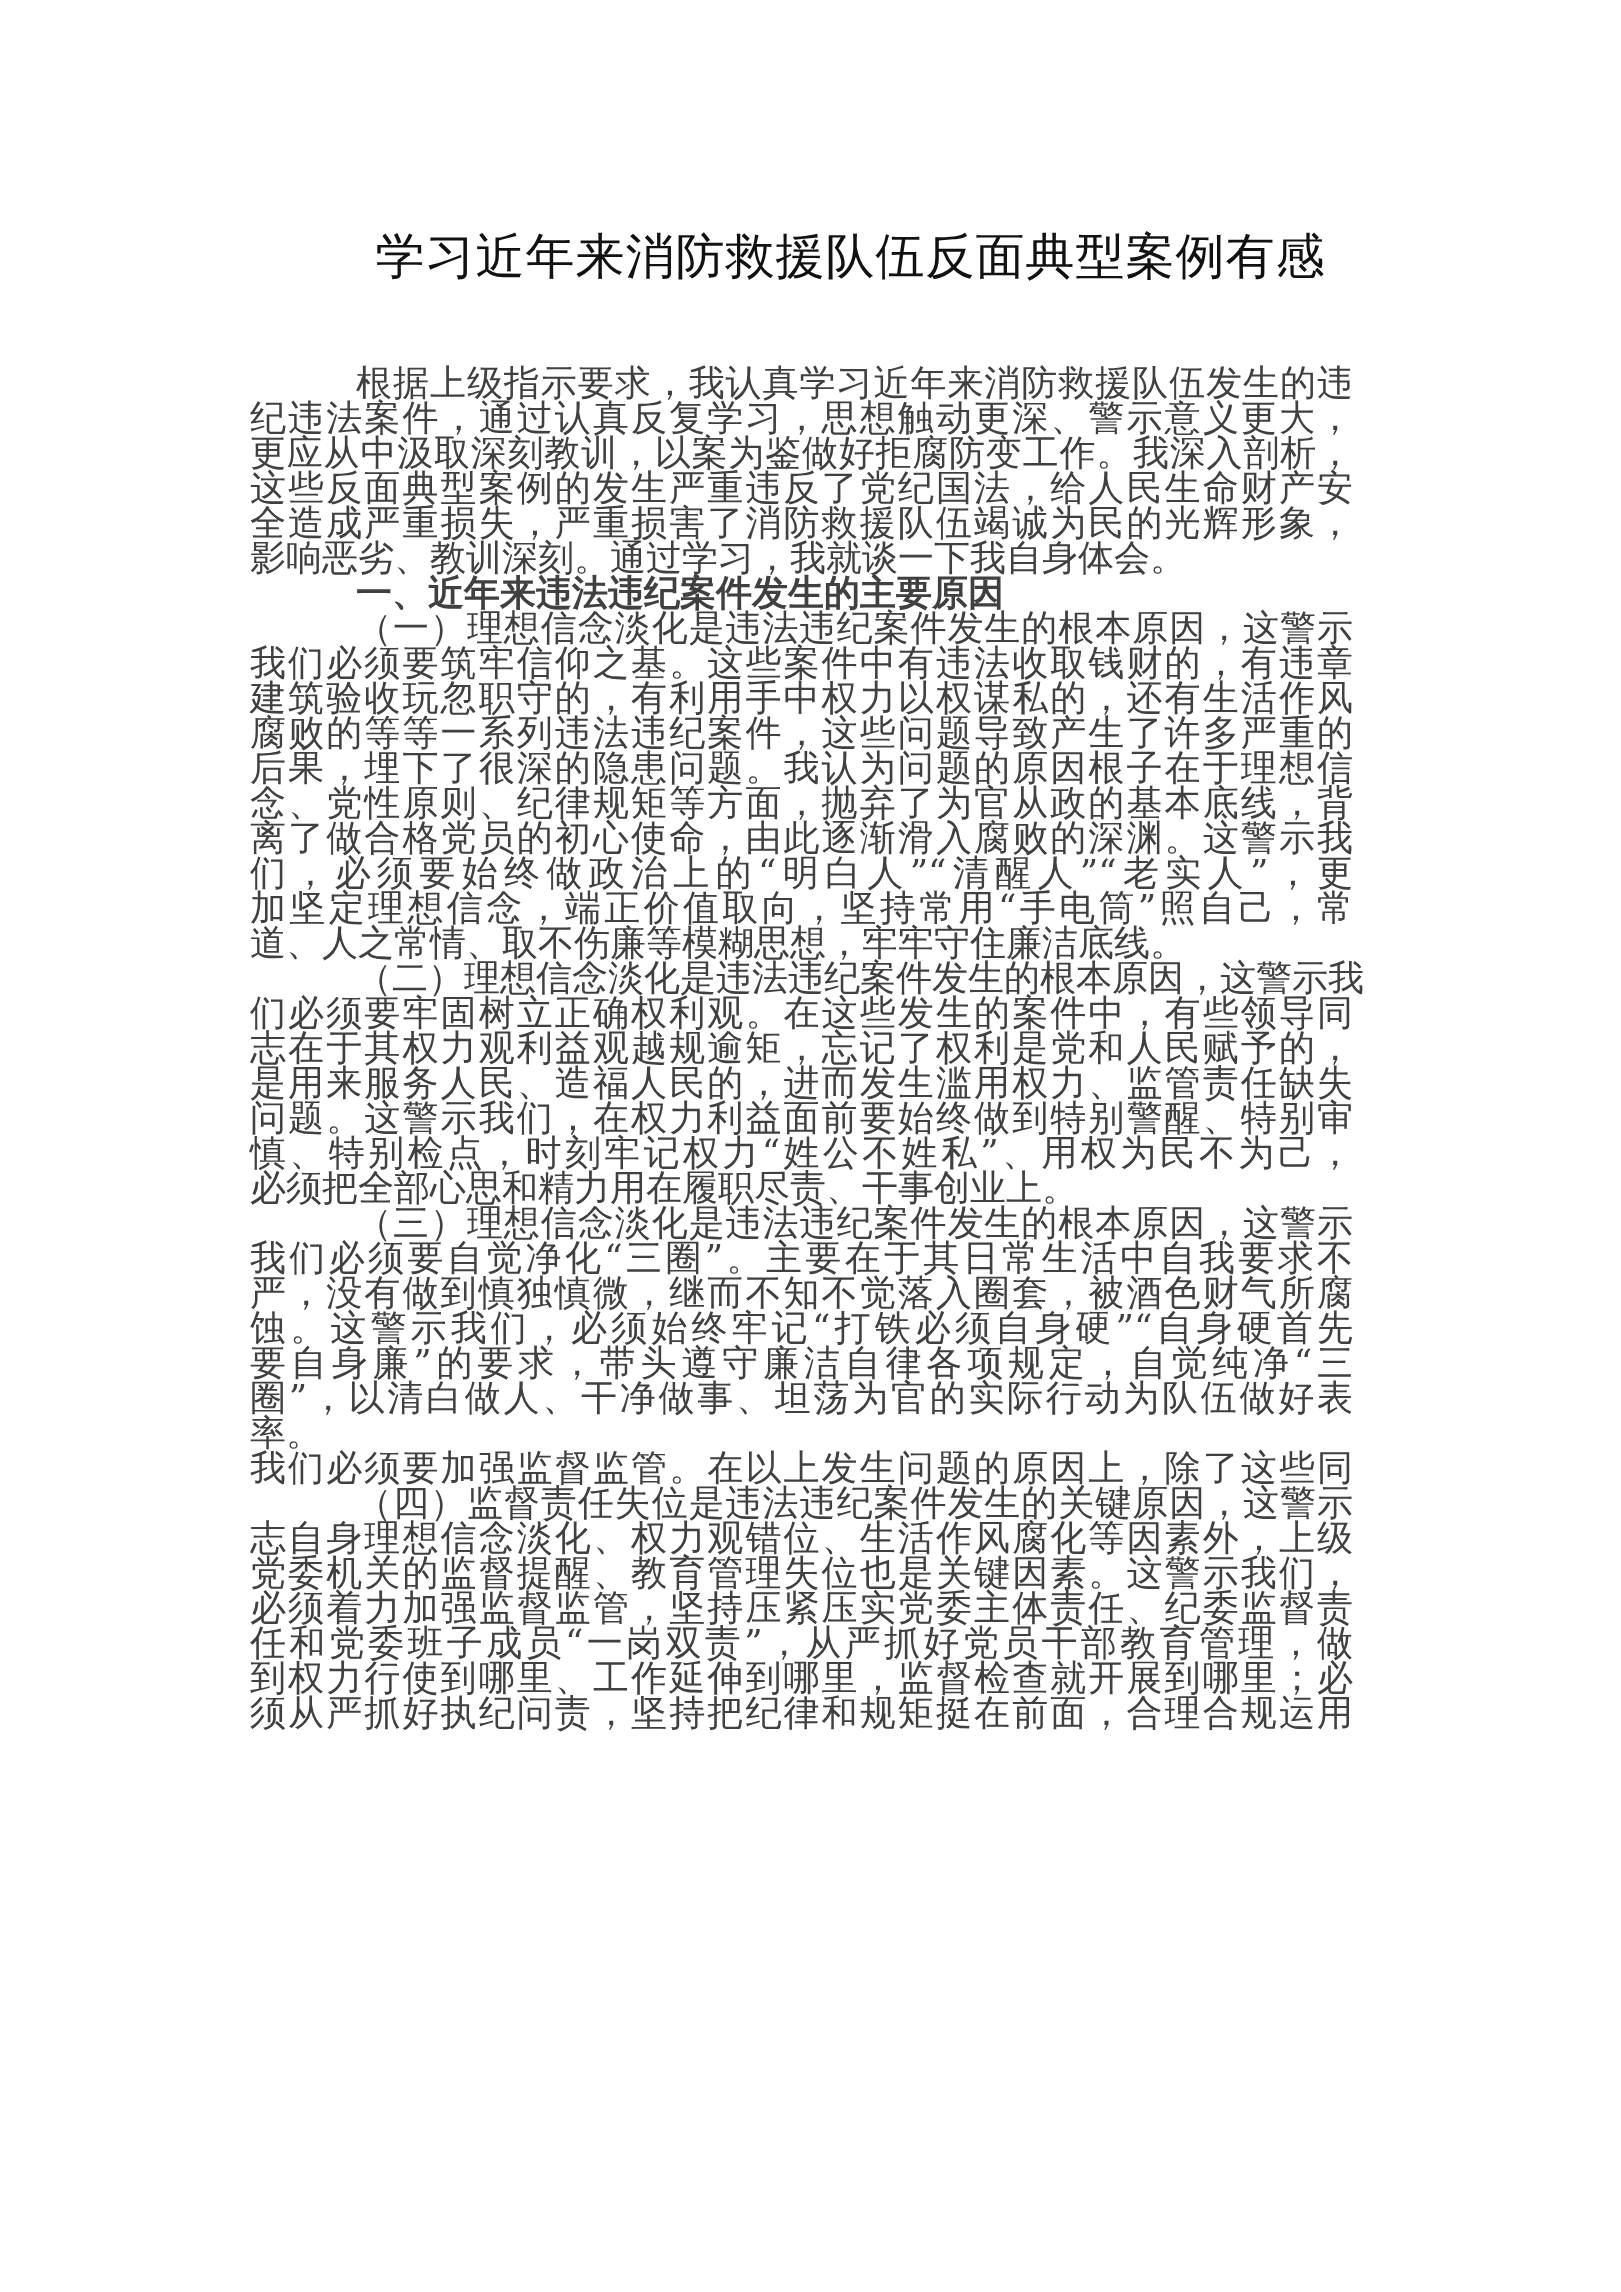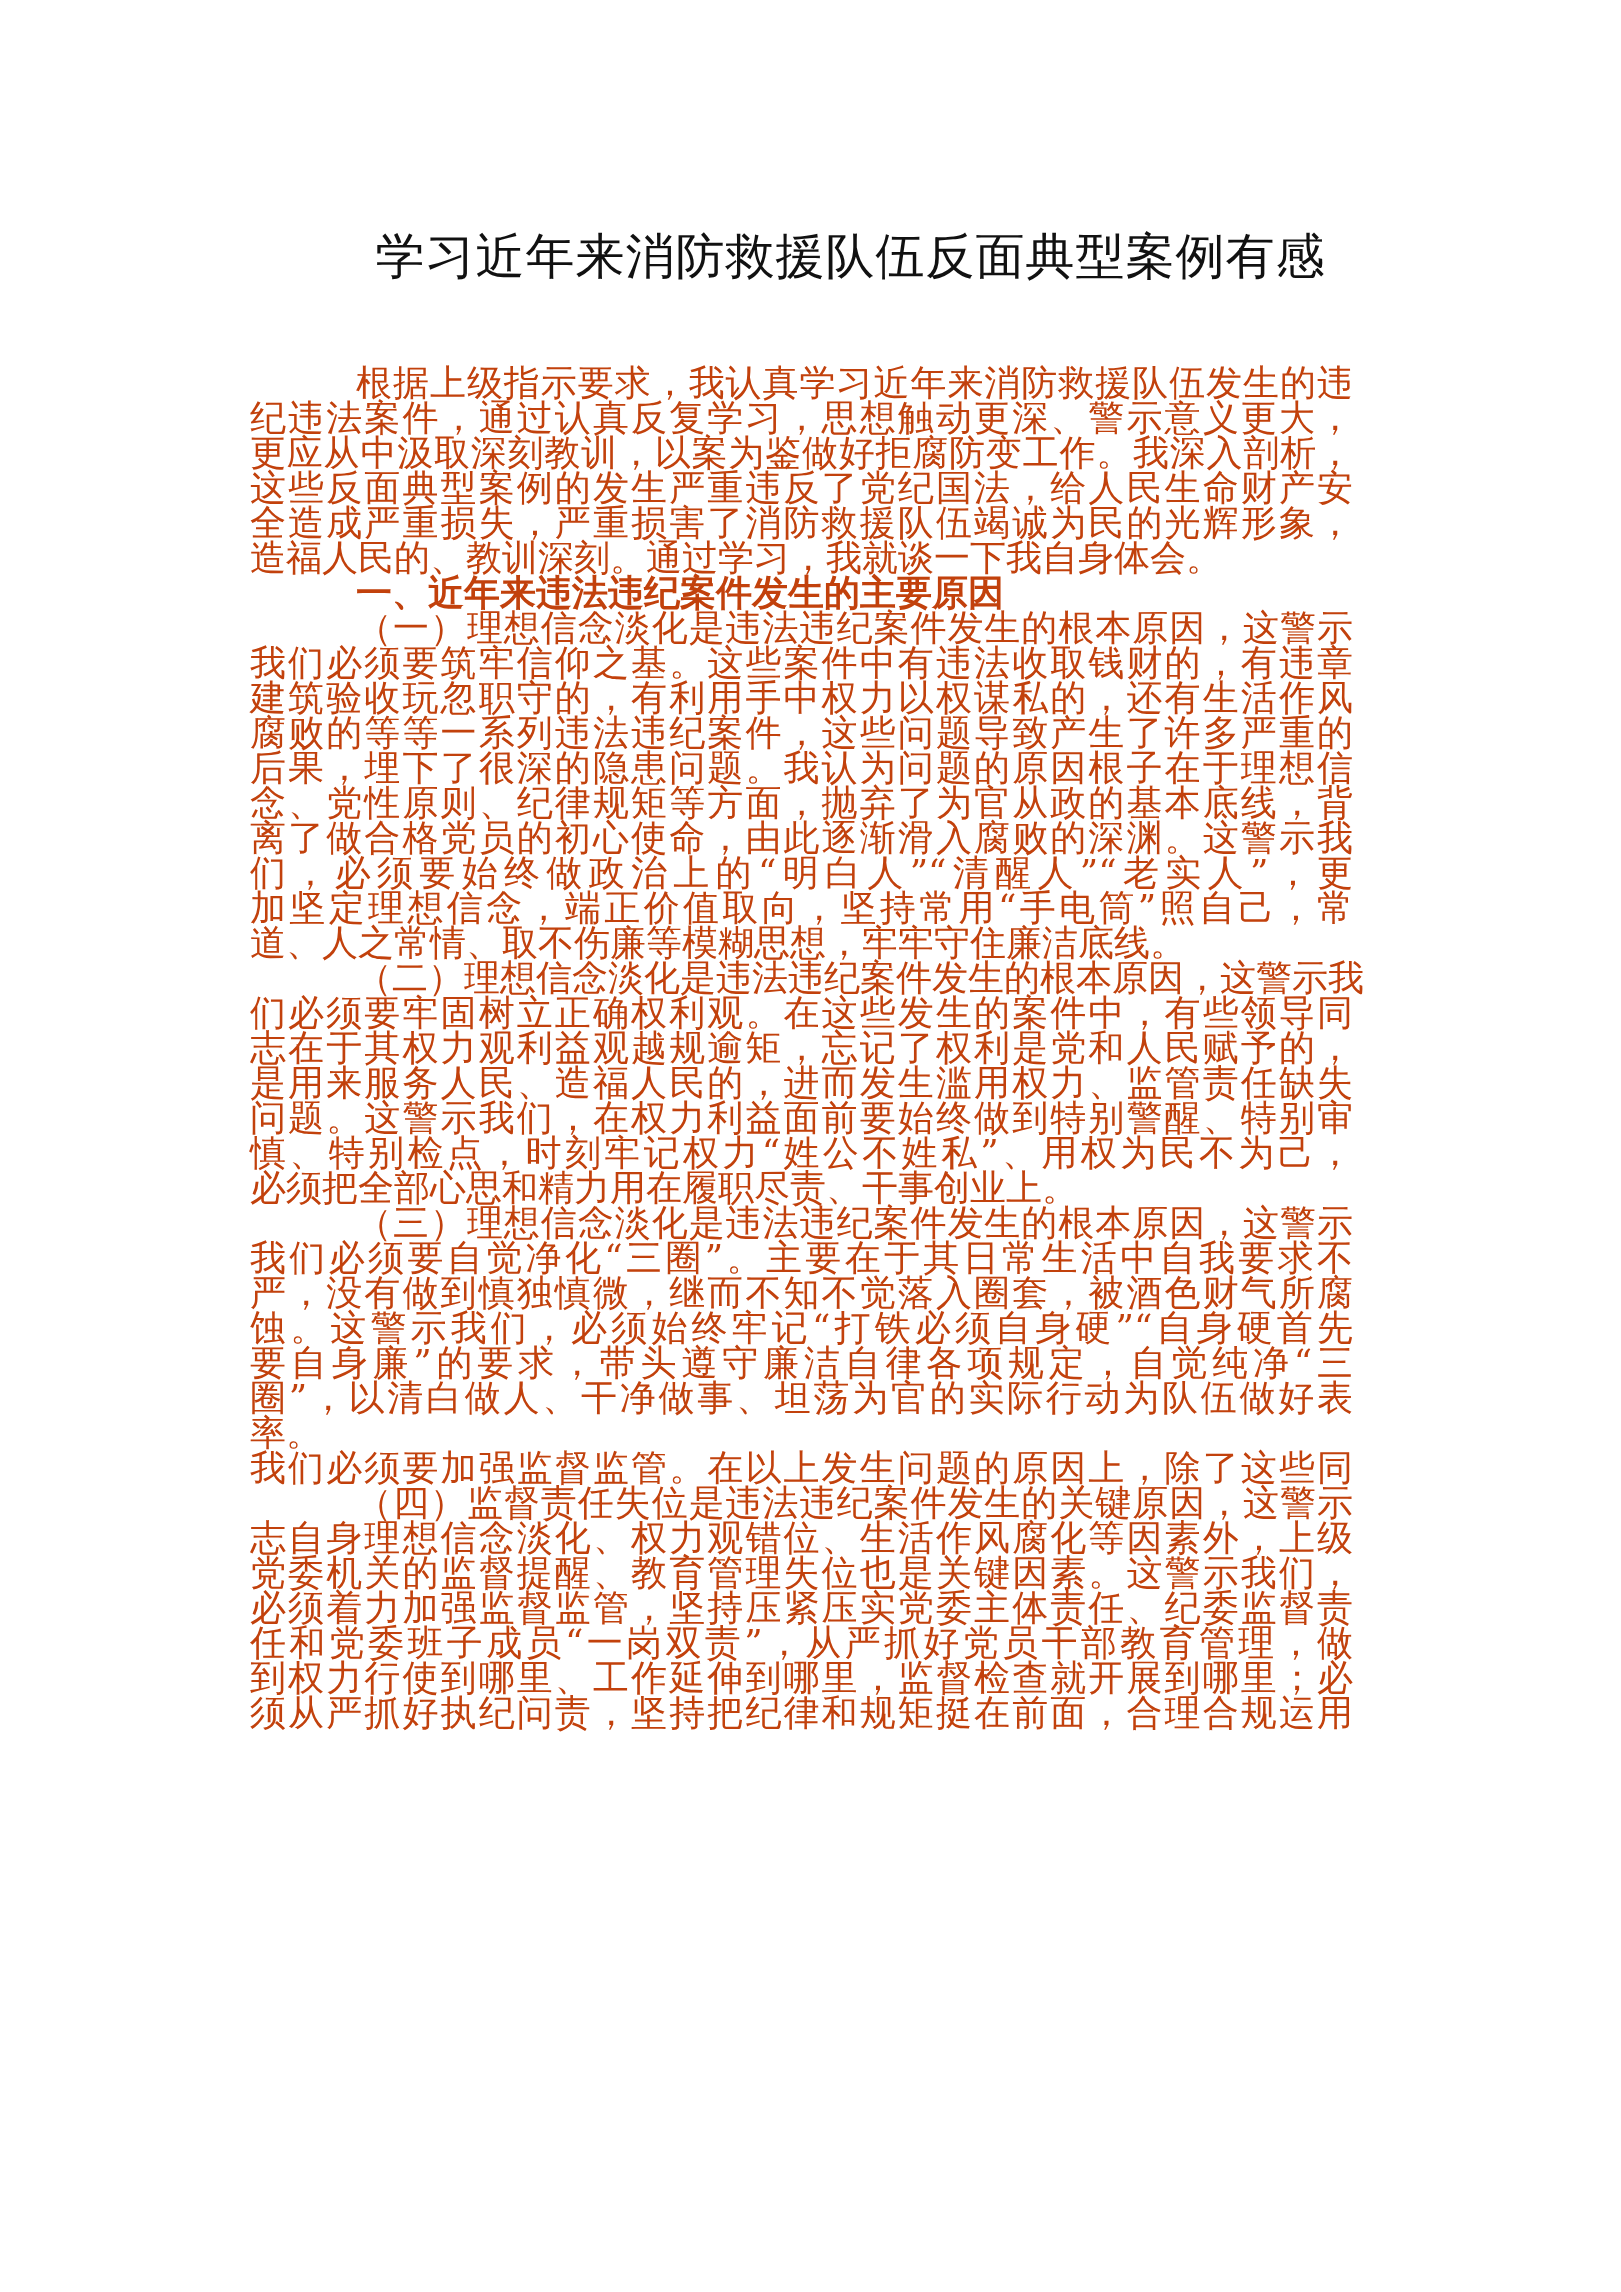--- a/index.html
+++ b/index.html
@@ -6,39 +6,39 @@
   body { width: 1621px; height: 2293px; position: relative; overflow: hidden; }
   .page { position: absolute; left: 0; top: 0; width: 1621px; height: 2293px; background: #fff; }
   .title {
     position: absolute; left: 0; top: 227px; width: 1621px; text-align: center;
     font-family: "DejaVu Serif", "Liberation Serif", serif;
     font-size: 49px; line-height: 59px; color: #111; letter-spacing: 1px; margin-left: 40px;
   }
   .body {
     position: absolute; left: 250px; top: 365px; width: 1103px;
     font-family: "DejaVu Serif", "Liberation Serif", serif;
-    font-size: 36px; color: #c2410c;
+    font-size: 36px; color: #404040;
   }
   .line { height: 35px; line-height: 35px; white-space: nowrap; text-align: justify; text-align-last: justify; }
   .line.last { text-align-last: left; }
   .line.indent { padding-left: 106px; }
   .line.heading-indent { padding-left: 106px; text-align-last: left; font-weight: bold; }
 </style>
 </head>
 <body>
 
 <div class="page">
   <div class="title">学习近年来消防救援队伍反面典型案例有感</div>
   <div class="body" id="doc-body">
       <div class="line indent">根据上级指示要求，我认真学习近年来消防救援队伍发生的违</div>
       <div class="line">纪违法案件，通过认真反复学习，思想触动更深、警示意义更大，</div>
       <div class="line">更应从中汲取深刻教训，以案为鉴做好拒腐防变工作。我深入剖析，</div>
       <div class="line">这些反面典型案例的发生严重违反了党纪国法，给人民生命财产安</div>
       <div class="line">全造成严重损失，严重损害了消防救援队伍竭诚为民的光辉形象，</div>
-      <div class="line last">造福人民的、教训深刻。通过学习，我就谈一下我自身体会。</div>
+      <div class="line last">影响恶劣、教训深刻。通过学习，我就谈一下我自身体会。</div>
       <div class="line heading-indent">一、近年来违法违纪案件发生的主要原因</div>
       <div class="line indent">（一）理想信念淡化是违法违纪案件发生的根本原因，这警示</div>
       <div class="line">我们必须要筑牢信仰之基。这些案件中有违法收取钱财的，有违章</div>
       <div class="line">建筑验收玩忽职守的，有利用手中权力以权谋私的，还有生活作风</div>
       <div class="line">腐败的等等一系列违法违纪案件，这些问题导致产生了许多严重的</div>
       <div class="line">后果，埋下了很深的隐患问题。我认为问题的原因根子在于理想信</div>
       <div class="line">念、党性原则、纪律规矩等方面，抛弃了为官从政的基本底线，背</div>
       <div class="line">离了做合格党员的初心使命，由此逐渐滑入腐败的深渊。这警示我</div>
       <div class="line">们，必须要始终做政治上的“明白人”“清醒人”“老实人”，更</div>
       <div class="line">加坚定理想信念，端正价值取向，坚持常用“手电筒”照自己，常</div>

